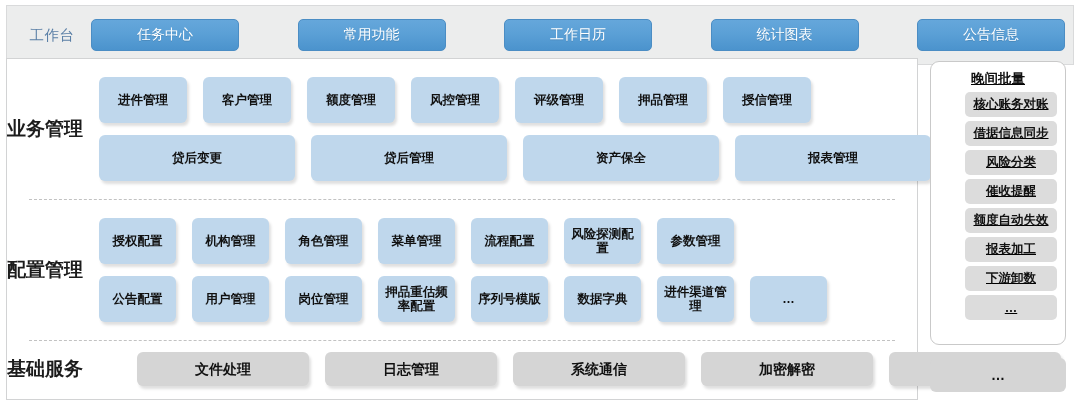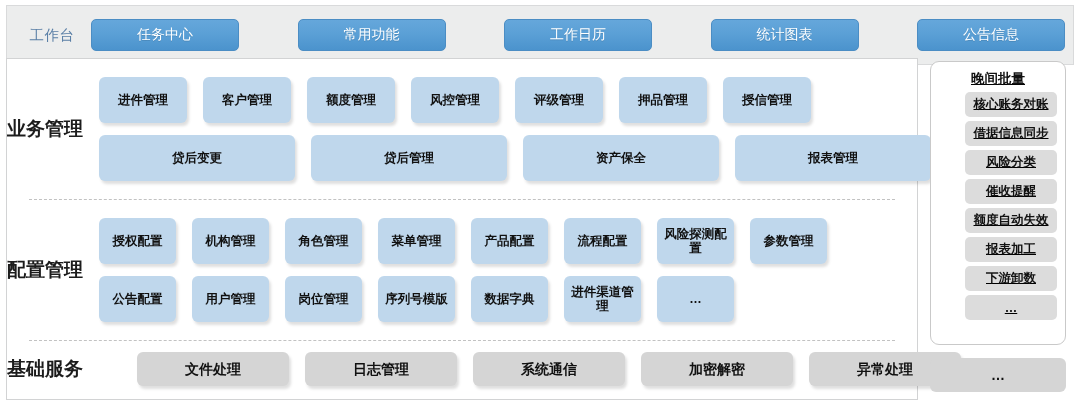--- a/index.html
+++ b/index.html
@@ -128,21 +128,21 @@
   }
 
   
   .biz-row1 .tile { width: 88px; }
   .biz-row2 .tile { width: 196px; }
 
   
   .cfg-row .tile { width: 77px; }
 
   
-  .svc-row .tile { width: 152px; }
+  .svc-row .tile { width: 172px; }
 
   .divider {
     border: 0;
     border-top: 1px dashed #c2c2c2;
     margin: 0;
     width: 866px;
     margin-left: 22px;
   }
 
   
@@ -242,29 +242,29 @@
     <hr class="divider">
 
     <div class="section" style="height:140px;">
       <div class="section-label">配置管理</div>
       <div class="section-body">
         <div class="tile-row cfg-row">
           <div class="tile">授权配置</div>
           <div class="tile">机构管理</div>
           <div class="tile">角色管理</div>
           <div class="tile">菜单管理</div>
-          <div class="tile">产品配置</div>
           <div class="tile">流程配置</div>
           <div class="tile">风险探测配置</div>
           <div class="tile">参数管理</div>
         </div>
         <div class="tile-row cfg-row">
           <div class="tile">公告配置</div>
           <div class="tile">用户管理</div>
           <div class="tile">岗位管理</div>
+          <div class="tile">押品重估频率配置</div>
           <div class="tile">序列号模版</div>
           <div class="tile">数据字典</div>
           <div class="tile">进件渠道管理</div>
           <div class="tile">…</div>
         </div>
       </div>
     </div>
 
     <hr class="divider">
 

